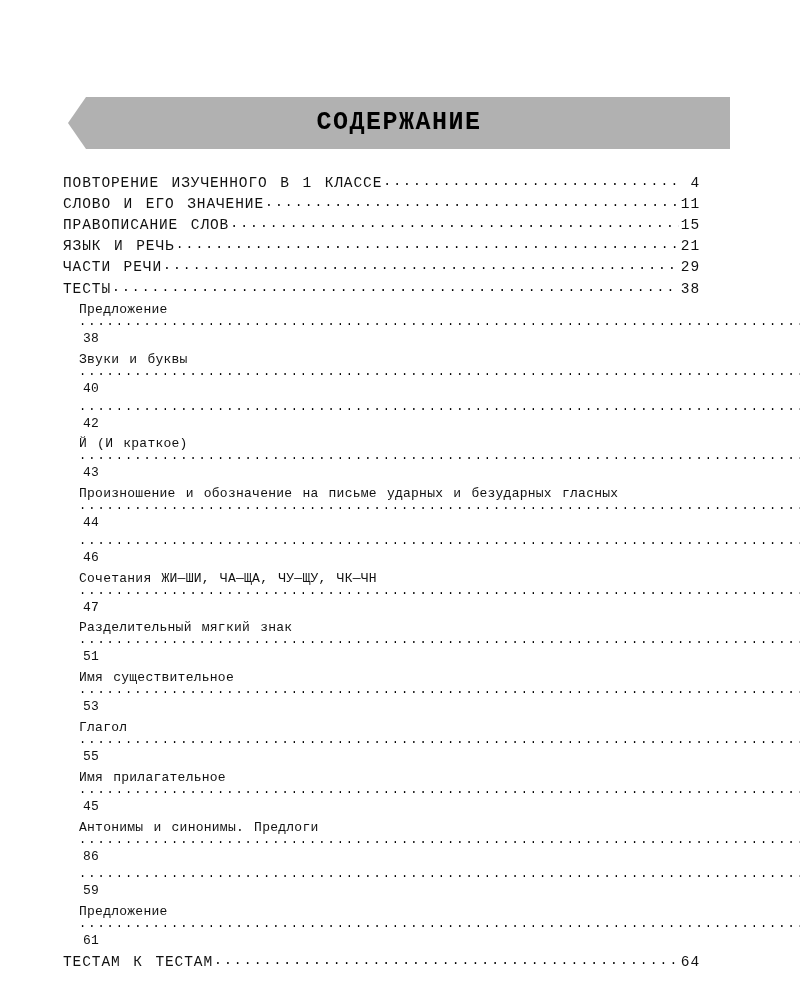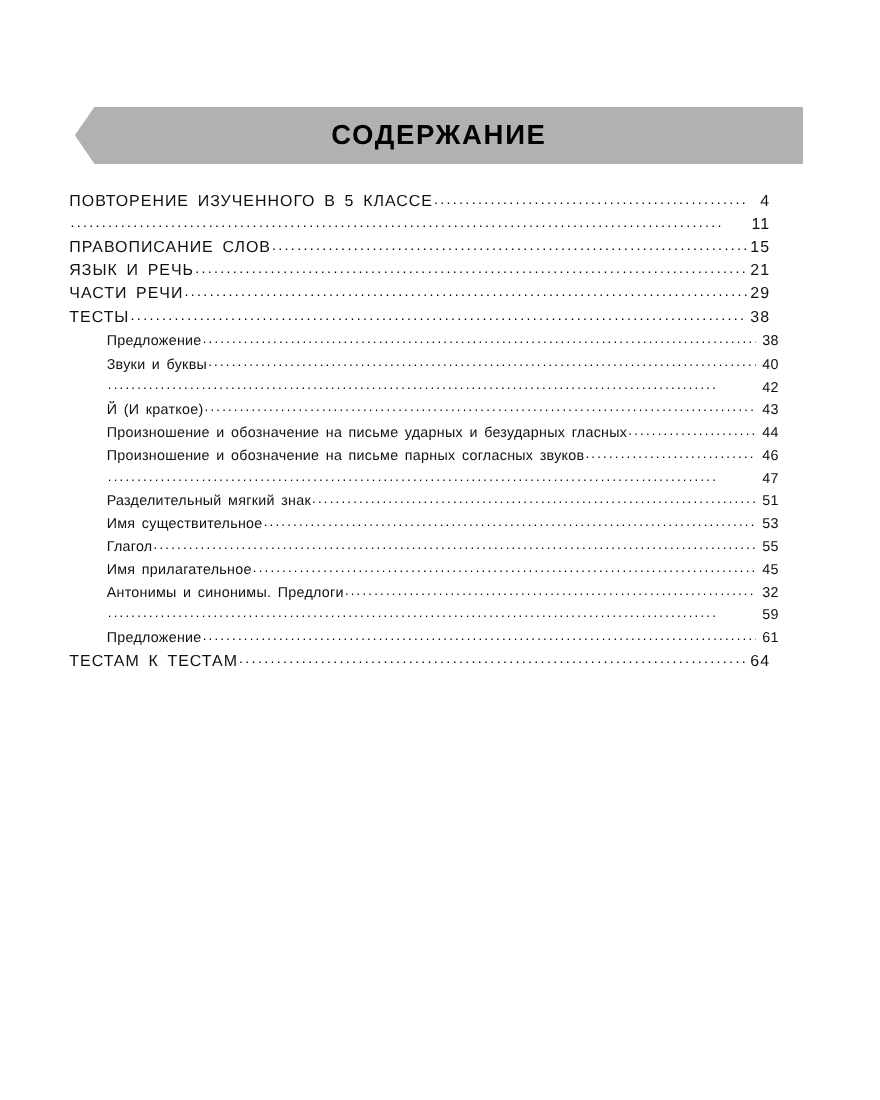--- a/index.html
+++ b/index.html
@@ -12,20 +12,21 @@
     background: #ffffff;
     font-family: "Liberation Sans", sans-serif;
     color: #000000;
     overflow: hidden;
   }
   .page {
     position: relative;
     width: 664px;
     height: 1000px;
     box-sizing: border-box;
+    font-family: Liberation Mono, monospace;
   }
 
   
   .header-banner {
     position: absolute;
     left: 68px;
     top: 97px;
     width: 662px;
     height: 52px;
   }
@@ -92,23 +93,24 @@
   }
   .level1 .page-no {
     font-size: 14.5px;
   }
 
   
   .level2 {
     font-size: 13px;
     letter-spacing: 0.25px;
     padding: 2.9px 0;
-    margin-left: 34px;
+    margin-left: 15px;
     width: calc(100% - 26px);
     color: #111;
+    flex-direction: column;
   }
   .level2 .title {
     word-spacing: 2px;
   }
   .level2 .page-no {
     font-size: 13px;
   }
   .level2 .dots {
     font-size: 12px;
     letter-spacing: 2px;
@@ -122,26 +124,27 @@
   <div class="header-banner">
     <svg class="banner-shape" viewBox="0 0 662 52" preserveAspectRatio="none">
       <polygon points="18,0 662,0 662,52 18,52 0,26" fill="#b1b1b1"></polygon>
     </svg>
     <div class="banner-title">СОДЕРЖАНИЕ</div>
   </div>
 
   <div class="toc">
 
     <div class="toc-row level1">
-      <span class="title">ПОВТОРЕНИЕ ИЗУЧЕННОГО В 5 КЛАССЕ</span>
+      <span class="title">ПОВТОРЕНИЕ ИЗУЧЕННОГО В 1 КЛАССЕ</span>
       <span class="dots">........................................................................................................</span>
       <span class="page-no">4</span>
     </div>
 
     <div class="toc-row level1">
+      <span class="title">СЛОВО И ЕГО ЗНАЧЕНИЕ</span>
       <span class="dots">........................................................................................................</span>
       <span class="page-no">11</span>
     </div>
 
     <div class="toc-row level1">
       <span class="title">ПРАВОПИСАНИЕ СЛОВ</span>
       <span class="dots">........................................................................................................</span>
       <span class="page-no">15</span>
     </div>
 
@@ -186,26 +189,26 @@
       <span class="page-no">43</span>
     </div>
 
     <div class="toc-row level2">
       <span class="title">Произношение и обозначение на письме ударных и безударных гласных</span>
       <span class="dots">........................................................................................................</span>
       <span class="page-no">44</span>
     </div>
 
     <div class="toc-row level2">
-      <span class="title">Произношение и обозначение на письме парных согласных звуков</span>
       <span class="dots">........................................................................................................</span>
       <span class="page-no">46</span>
     </div>
 
     <div class="toc-row level2">
+      <span class="title">Сочетания ЖИ—ШИ, ЧА—ЩА, ЧУ—ЩУ, ЧК—ЧН</span>
       <span class="dots">........................................................................................................</span>
       <span class="page-no">47</span>
     </div>
 
     <div class="toc-row level2">
       <span class="title">Разделительный мягкий знак</span>
       <span class="dots">........................................................................................................</span>
       <span class="page-no">51</span>
     </div>
 
@@ -223,21 +226,21 @@
 
     <div class="toc-row level2">
       <span class="title">Имя прилагательное</span>
       <span class="dots">........................................................................................................</span>
       <span class="page-no">45</span>
     </div>
 
     <div class="toc-row level2">
       <span class="title">Антонимы и синонимы. Предлоги</span>
       <span class="dots">........................................................................................................</span>
-      <span class="page-no">32</span>
+      <span class="page-no">86</span>
     </div>
 
     <div class="toc-row level2">
       <span class="dots">........................................................................................................</span>
       <span class="page-no">59</span>
     </div>
 
     <div class="toc-row level2">
       <span class="title">Предложение</span>
       <span class="dots">........................................................................................................</span>

